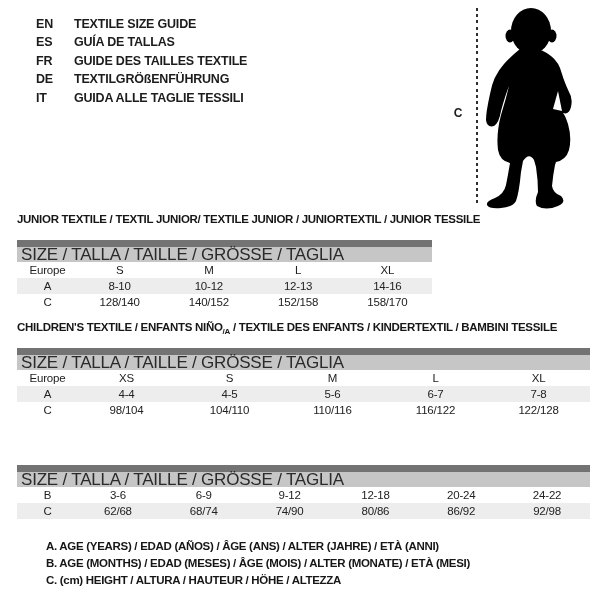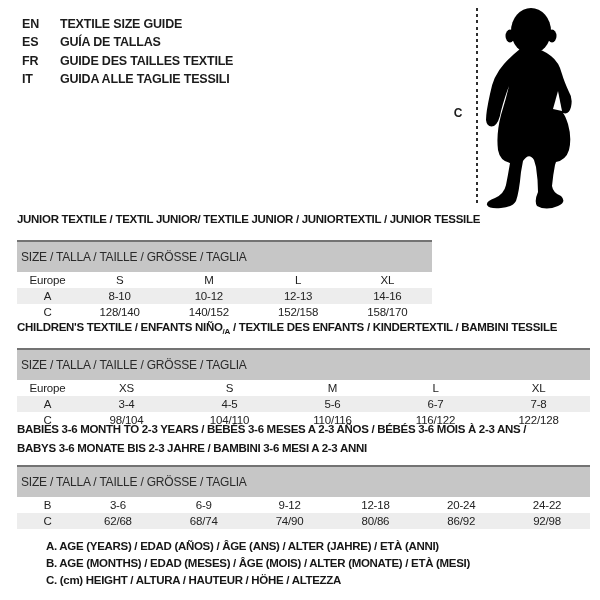--- a/index.html
+++ b/index.html
@@ -2,21 +2,21 @@
 <html><head>
 <meta charset="utf-8">
 <style>
   * { margin:0; padding:0; box-sizing:border-box; }
   body { background:#fff; }
   .canvas {
     position:relative; width:600px; height:600px; background:#ffffff;
     font-family:"Liberation Sans", sans-serif; color:#1c1c1c; overflow:hidden;
   }
   
-  .lang-block { position:absolute; left:22px; top:15px; font-weight:bold;
+  .lang-block { position:absolute; left:36px; top:15px; font-weight:bold;
     font-size:12.5px; line-height:18.4px; letter-spacing:-0.2px; }
   .lang-row { display:flex; }
   .lang-code { width:38px; }
   
   .dashed-line { position:absolute; left:476px; top:8px; width:2px; height:198px;
     background:repeating-linear-gradient(to bottom, #2e2e2e 0 3px, transparent 3px 6.2px); }
   .measure-label { position:absolute; left:451px; top:106px; width:14px;
     font-weight:bold; font-size:12px; text-align:center; }
   .baby { position:absolute; left:483px; top:4px; width:92px; height:208px; }
   
@@ -24,22 +24,22 @@
     letter-spacing:-0.3px; white-space:nowrap; line-height:16px; color:#161616; }
   .t1-title { top:211px; }
   .t2-title { top:319px; }
   .t3-title { top:420px; line-height:19px; }
   .sub { font-size:8px; vertical-align:sub; }
   
   .tbl { position:absolute; left:17px; border-collapse:collapse; table-layout:fixed; }
   .t1-table { top:240px; width:415px; }
   .t2-table { top:348px; width:573px; }
   .t3-table { top:465px; width:573px; }
-  .tbl th.bar { background:#c6c6c6; border-top:2px solid #737373; font-weight:normal;
-    text-align:left; font-size:12px; height:31px; line-height:15px; padding:0 0 0 4px;
+  .tbl th.bar { background:#c6c6c6; border-top:7px solid #737373; font-weight:normal;
+    text-align:left; font-size:17px; height:16px; line-height:15px; padding:0 0 0 4px;
     color:#2a2a2a; letter-spacing:-0.2px; }
   .tbl td { font-size:11.5px; font-weight:normal; height:16px; line-height:16px;
     padding:0; text-align:center; color:#222; letter-spacing:-0.2px; }
   .tbl td.lbl { text-align:center; padding-left:3px; }
   .tbl tr.shade { background:#ededed; }
   col.c-label { width:58px; }
   
   .footnotes { position:absolute; left:17px; top:538px; font-weight:bold;
     font-size:11.5px; line-height:17.2px; letter-spacing:-0.3px; white-space:nowrap;
     color:#161616;margin-left:29px; }
@@ -54,20 +54,24 @@
       <span class="lang-code">EN</span>
       <span class="lang-label">TEXTILE SIZE GUIDE</span>
     </div>
     <div class="lang-row">
       <span class="lang-code">ES</span>
       <span class="lang-label">GUÍA DE TALLAS</span>
     </div>
     <div class="lang-row">
       <span class="lang-code">FR</span>
       <span class="lang-label">GUIDE DES TAILLES TEXTILE</span>
+    </div>
+    <div class="lang-row">
+      <span class="lang-code">DE</span>
+      <span class="lang-label">TEXTILGRÖßENFÜHRUNG</span>
     </div>
     <div class="lang-row">
       <span class="lang-code">IT</span>
       <span class="lang-label">GUIDA ALLE TAGLIE TESSILI</span>
     </div>
   </div>
 
   <div class="dashed-line"></div>
   <div class="measure-label">C</div>
   <svg class="baby" viewBox="0 0 92 208" aria-hidden="true">
@@ -146,41 +150,37 @@
       <tr>
         <td class="lbl">Europe</td>
         <td>XS</td>
         <td>S</td>
         <td>M</td>
         <td>L</td>
         <td>XL</td>
       </tr>
       <tr class="shade">
         <td class="lbl">A</td>
-        <td>3-4</td>
+        <td>4-4</td>
         <td>4-5</td>
         <td>5-6</td>
         <td>6-7</td>
         <td>7-8</td>
       </tr>
       <tr>
         <td class="lbl">C</td>
         <td>98/104</td>
         <td>104/110</td>
         <td>110/116</td>
         <td>116/122</td>
         <td>122/128</td>
       </tr>
     </tbody>
   </table>
 
-  <div class="tbl-title t3-title">
-    <div>BABIES 3-6 MONTH TO 2-3 YEARS / BEBÉS 3-6 MESES A 2-3 AÑOS / BÉBÉS 3-6 MOIS À 2-3 ANS /</div>
-    <div>BABYS 3-6 MONATE BIS 2-3 JAHRE / BAMBINI 3-6 MESI A 2-3 ANNI</div>
-  </div>
   <table class="tbl t3-table">
     <colgroup>
         <col class="c-label">
         <col>
         <col>
         <col>
         <col>
         <col>
         <col>
       </colgroup>

